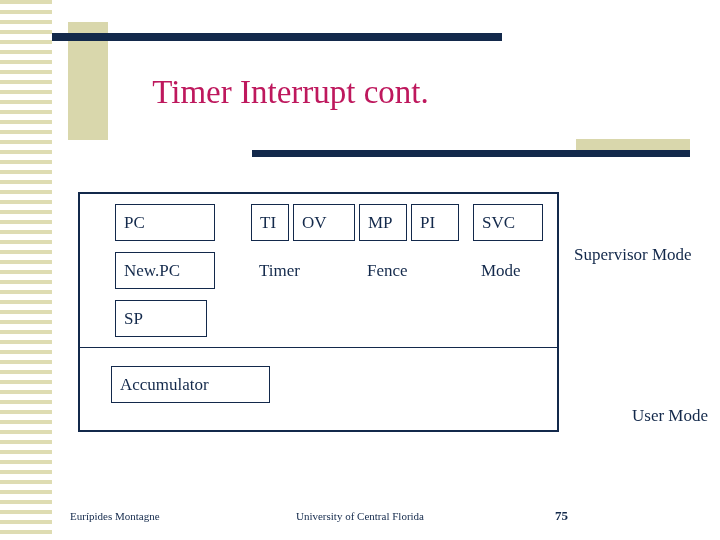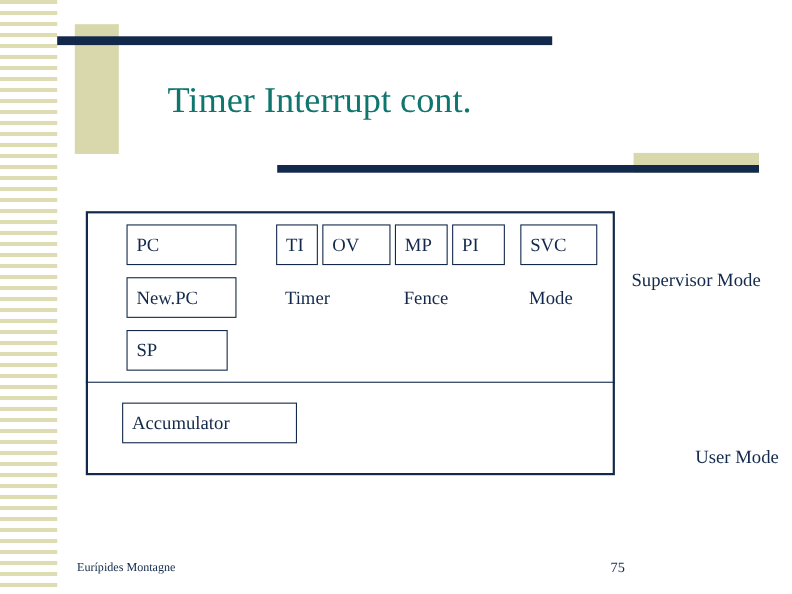--- a/index.html
+++ b/index.html
@@ -61,21 +61,21 @@
   }
 
   
   .slide-title {
     position: absolute;
     left: 0;
     top: 74px;
     width: 581px;
     text-align: center;
     font-size: 33px;
-    color: #0f766e;
+    color: #be185d;
     font-family: "Liberation Serif", serif;
   }
 
   
   .diagram {
     position: absolute;
     left: 78px;
     top: 192px;
     width: 481px;
     height: 240px;
@@ -137,21 +137,21 @@
     position: absolute;
     bottom: 4px;
     left: 0;
     width: 596px;
     height: 40px;
     font-size: 11px;
     color: #13294b;
   }
   #footer-author { position: absolute; left: 70px; top: 14px; }
   #footer-center { position: absolute; left: 0; top: 14px; width: 720px; text-align: center; }
-  #footer-page   { position: absolute; right: 28px; top: 12px; font-size: 13px; }
+  #footer-page   { position: absolute; right: 28px; top: 12px; font-size: 13px; font-weight: bold; }
 </style>
 </head>
 <body>
 
 <div class="stripes"></div>
 <div class="olive-block-left"></div>
 <div class="navy-bar-top"></div>
 <div class="olive-bar-mid"></div>
 <div class="navy-bar-mid"></div>
 
@@ -173,14 +173,15 @@
 <div class="cell nb" id="cell-mode">Mode</div>
 
 <div class="cell" id="cell-sp">SP</div>
 <div class="cell" id="cell-acc">Accumulator</div>
 
 <div class="side-label" id="label-supervisor">Supervisor Mode</div>
 <div class="side-label" id="label-user">User Mode</div>
 
 <div class="footer">
   <div id="footer-author">Eurípides Montagne</div>
+  <div id="footer-center">University of Central Florida</div>
   <div id="footer-page">75</div>
 </div>
 
 </body></html>

